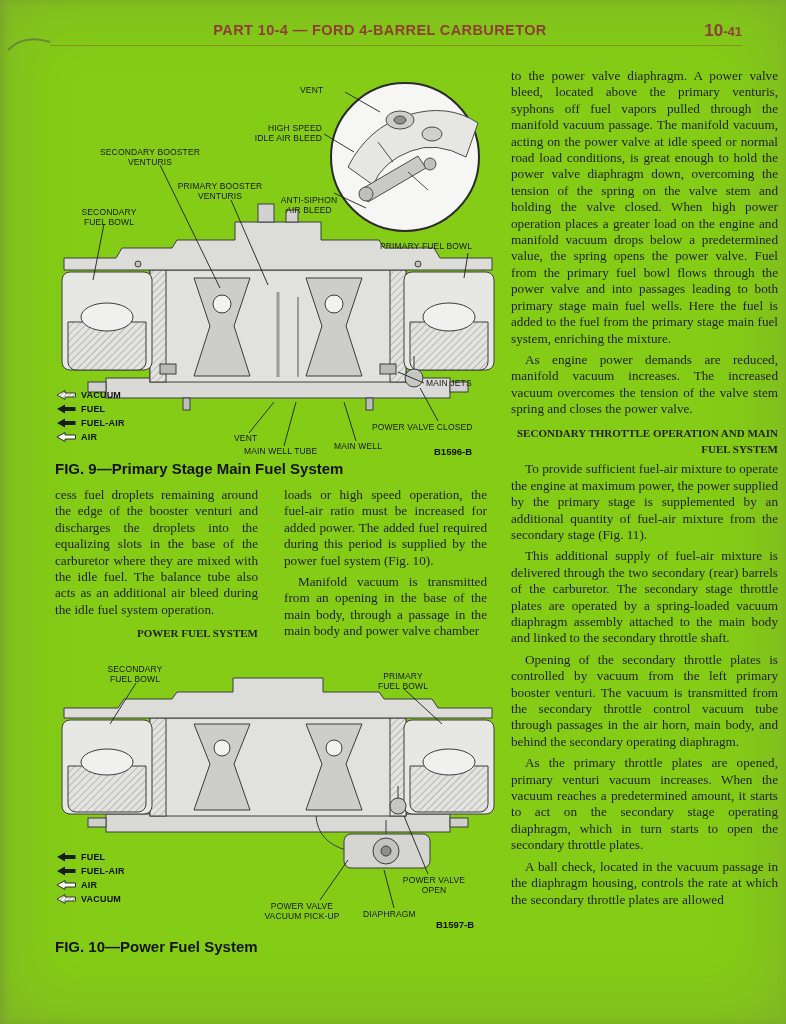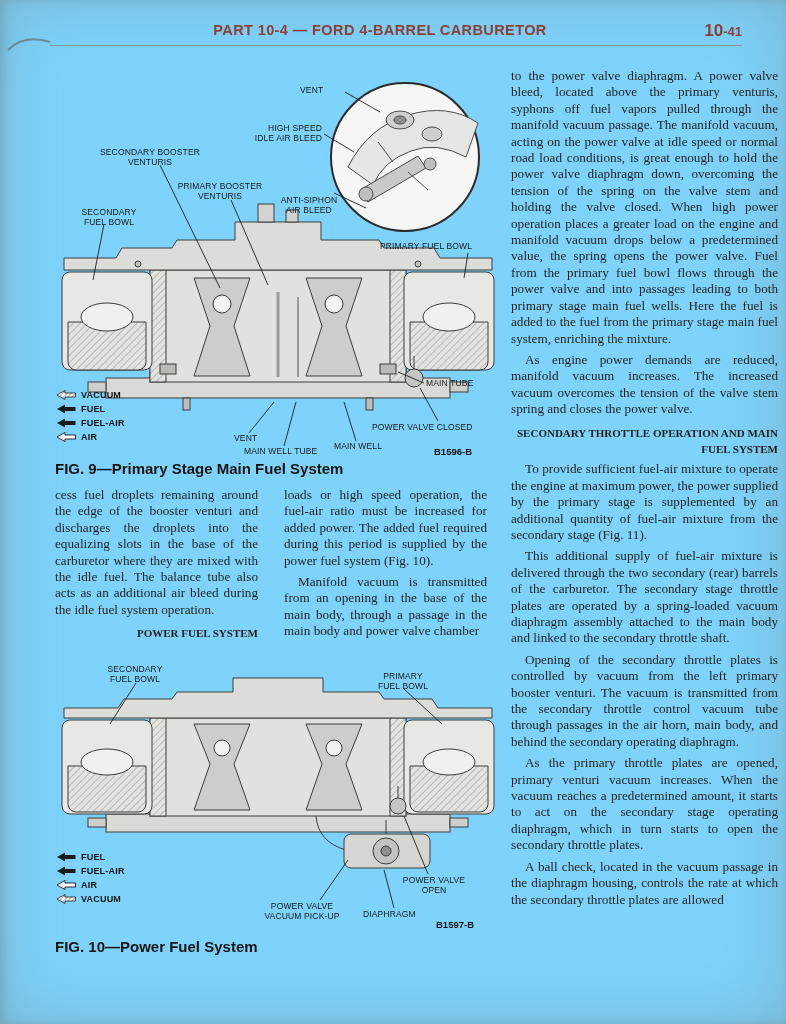--- a/index.html
+++ b/index.html
@@ -1,17 +1,17 @@
 <!DOCTYPE html>
 <html><head>
 <meta charset="utf-8">
 <style>
   *{margin:0;padding:0;box-sizing:border-box}
   html,body{background:#d8d5cf}
-  .page{position:relative;width:786px;height:1024px;background:#7dd3fc;overflow:hidden;
+  .page{position:relative;width:786px;height:1024px;background:#84cc16;overflow:hidden;
         font-family:"Liberation Serif",serif;color:#1d1c1a;
         box-shadow:inset 0 0 70px rgba(110,104,92,.28), inset 4px 0 10px rgba(90,85,75,.22)}
   
   .header{position:absolute;top:22px;left:0;width:100%;height:24px}
   .header-center{position:absolute;left:0;right:26px;text-align:center;
         font-family:"Liberation Sans",sans-serif;font-weight:700;font-size:14.5px;
         letter-spacing:.4px;color:#8e3f35}
   .pageno{position:absolute;right:44px;top:-1px;color:#8e3f35;
         font-family:"Liberation Sans",sans-serif;font-weight:700}
   .pn-major{font-size:17px}.pn-minor{font-size:13px}
@@ -132,21 +132,21 @@
 IDLE AIR BLEED</div>
     <div class="lbl c" style="left:46px;top:75px;width:112px">SECONDARY BOOSTER
 VENTURIS</div>
     <div class="lbl c" style="left:122px;top:109px;width:100px">PRIMARY BOOSTER
 VENTURIS</div>
     <div class="lbl c" style="left:226px;top:123px;width:70px">ANTI-SIPHON
 AIR BLEED</div>
     <div class="lbl c" style="left:28px;top:135px;width:66px">SECONDARY
 FUEL BOWL</div>
     <div class="lbl" style="left:332px;top:169px;width:112px">PRIMARY FUEL BOWL</div>
-    <div class="lbl" style="left:378px;top:306px">MAIN TUBE</div>
+    <div class="lbl" style="left:378px;top:306px">MAIN JETS</div>
     <div class="lbl" style="left:324px;top:350px">POWER VALVE CLOSED</div>
     <div class="lbl" style="left:186px;top:361px">VENT</div>
     <div class="lbl" style="left:196px;top:374px">MAIN WELL TUBE</div>
     <div class="lbl" style="left:286px;top:369px">MAIN WELL</div>
     <div class="figref" style="left:386px;top:374px">B1596-B</div>
 
     <div class="legend" style="left:9px;top:318px">
       <div class="legend-row">
         <svg width="19" height="10" viewBox="0 0 19 10">
           <defs>

